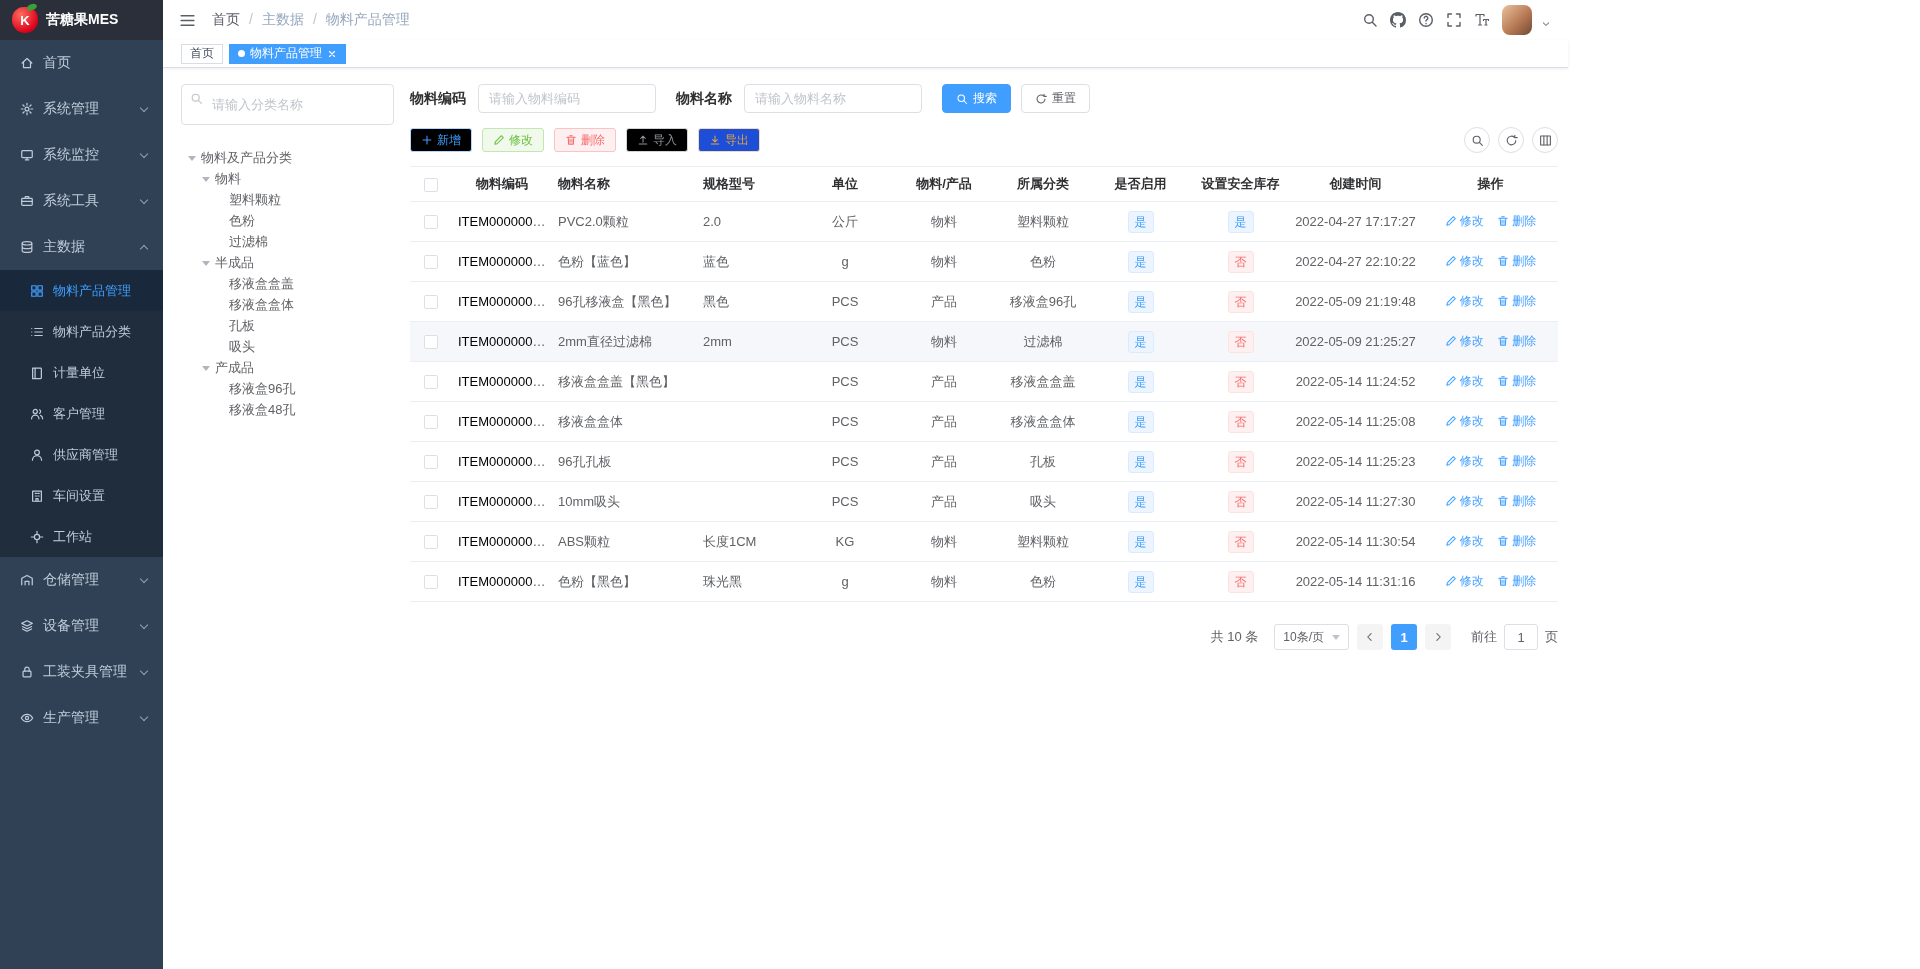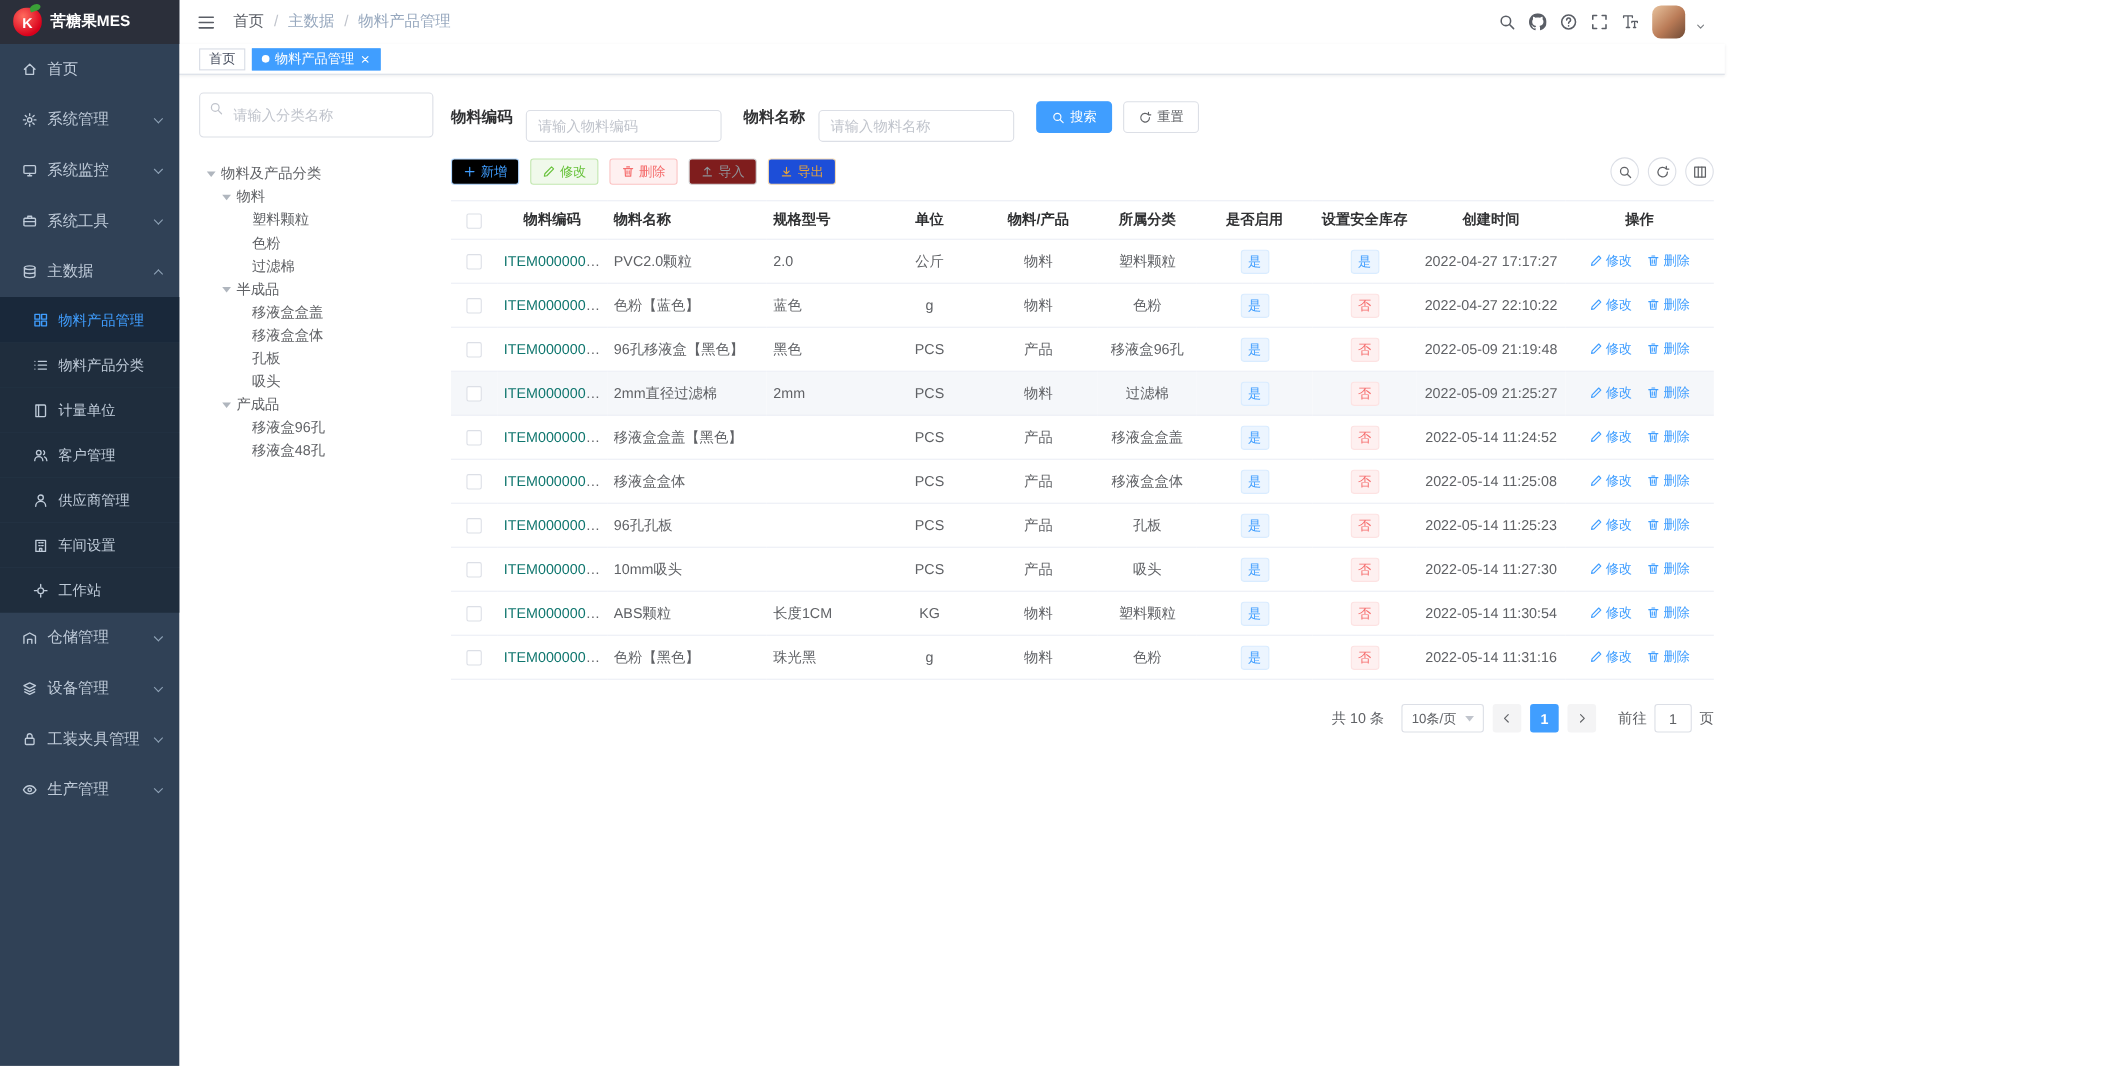--- a/index.html
+++ b/index.html
@@ -62,45 +62,45 @@
   .tree-item.c-1 { padding-left:21px; }
   .tree-item.c-2 { padding-left:35px; }
   .t-caret { width:0; height:0; border:4px solid transparent; border-top:5px solid #b0b6be; margin:5px 5px 0 0; visibility:hidden; flex:none; }
   .t-caret.c-true { visibility:visible; }
 
   .right-panel { flex:1; min-width:0; }
 
   
   .filter-row { display:flex; align-items:center; margin-bottom:14px; }
   .f-label { font-size:14px; font-weight:700; color:#303133; margin-right:12px; white-space:nowrap; }
-  .f-input { width:178px; height:29px; border:1px solid #dcdfe6; border-radius:4px; padding:0 10px; font-size:13px; color:#606266; margin-right:20px; outline:none;margin-top:16px; }
+  .f-input { width:178px; height:29px; border:1px solid #dcdfe6; border-radius:4px; padding:0 10px; font-size:13px; color:#606266; margin-right:20px; outline:none; }
   .f-input::placeholder { color:#c0c4cc; }
   .btn-primary { height:29px; background:#409eff; color:#fff; border:1px solid #409eff; border-radius:4px; padding:0 13px; font-size:12px; display:inline-flex; align-items:center; gap:5px; cursor:pointer; }
   .btn-default { height:29px; background:#fff; color:#606266; border:1px solid #dcdfe6; border-radius:4px; padding:0 13px; font-size:12px; display:inline-flex; align-items:center; gap:5px; margin-left:10px; cursor:pointer; }
 
   
   .toolbar-row { display:flex; align-items:center; margin-bottom:13px; }
   .mini-btn { height:24px; padding:0 10px; font-size:12px; border-radius:3px; border:1px solid; display:inline-flex; align-items:center; gap:4px; margin-right:10px; cursor:pointer; background:#fff; }
   .mini-btn.c-primary { background:#000000; border-color:#b3d8ff; color:#409eff; }
   .mini-btn.c-success { background:#f0f9eb; border-color:#c2e7b0; color:#67c23a; }
   .mini-btn.c-danger  { background:#fef0f0; border-color:#fbc4c4; color:#f56c6c; }
-  .mini-btn.c-info    { background:#7f1d1d; border-color:#d3d4d6; color:#909399; }
+  .mini-btn.c-info    { background:#000000; border-color:#d3d4d6; color:#909399; }
   .mini-btn.c-warning { background:#1d4ed8; border-color:#f5dab1; color:#e6a23c; }
   .tool-circles { margin-left:auto; display:flex; gap:8px; }
   .circle-btn { width:26px; height:26px; border-radius:50%; border:1px solid #dcdfe6; background:#fff; color:#606266; display:inline-flex; align-items:center; justify-content:center; cursor:pointer; }
   .circle-btn svg { width:13px; height:13px; }
 
   
   .dtable { width:100%; border-collapse:collapse; table-layout:fixed; font-size:13px; color:#606266; }
   .dtable th { height:35px; font-weight:700; color:#303133; border-top:1px solid #ebeef5; border-bottom:1px solid #ebeef5; padding:0 6px; text-align:center; white-space:nowrap; }
   .dtable td { height:40px; border-bottom:1px solid #ebeef5; padding:0 6px; text-align:center; white-space:nowrap; overflow:hidden; text-overflow:ellipsis; }
   .dtable th.c-left, .dtable td.al { text-align:left; }
   tr.c-hover td { background:#f5f7fa; }
   .cbx { display:inline-block; width:14px; height:14px; border:1px solid #dcdfe6; border-radius:2px; background:#fff; vertical-align:middle; cursor:pointer; }
-  a.code { color:#0f766e; text-decoration:none; cursor:pointer; }
+  a.code { color:#000000; text-decoration:none; cursor:pointer; }
   .tag { display:inline-block; min-width:15px; padding:0 6px; height:22px; line-height:20px; border:1px solid; border-radius:3px; font-size:12px; }
   .tag.c-yes { background:#ecf5ff; border-color:#d9ecff; color:#409eff; }
   .tag.c-no  { background:#fef0f0; border-color:#fde2e2; color:#f56c6c; }
   .ops a { color:#409eff; text-decoration:none; margin:0 5px; display:inline-flex; align-items:center; gap:3px; font-size:12px; cursor:pointer; }
   .i12 { display:inline-flex; }
   .i12 svg { width:12px; height:12px; }
 
   
   .pagination { margin-top:22px; display:flex; justify-content:flex-end; align-items:center; font-size:13px; color:#606266; }
   .pg-total { margin-right:4px; }

